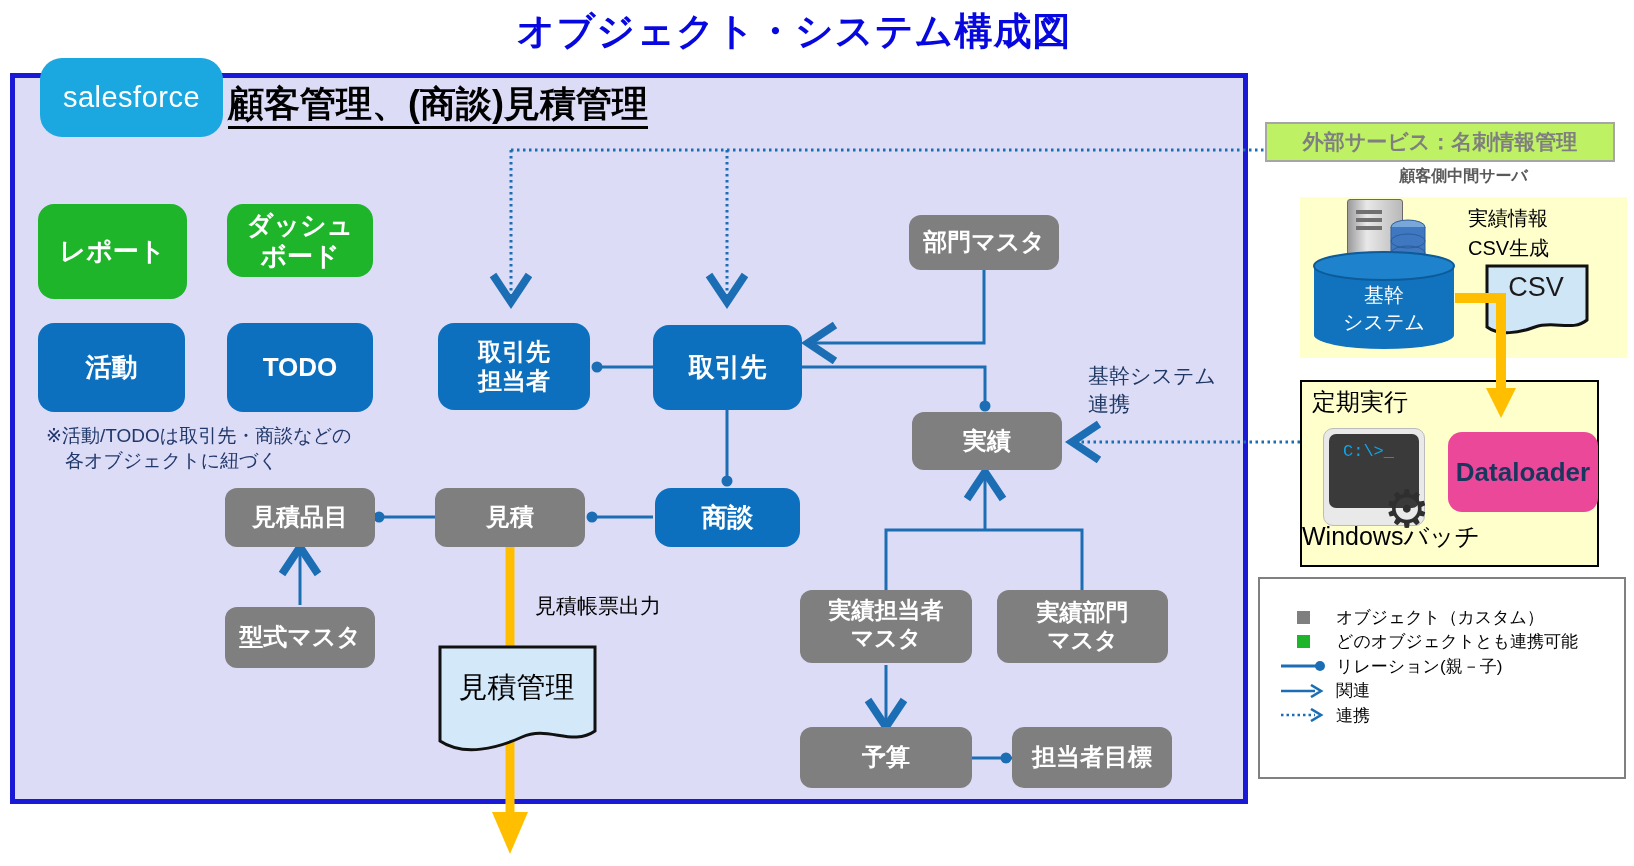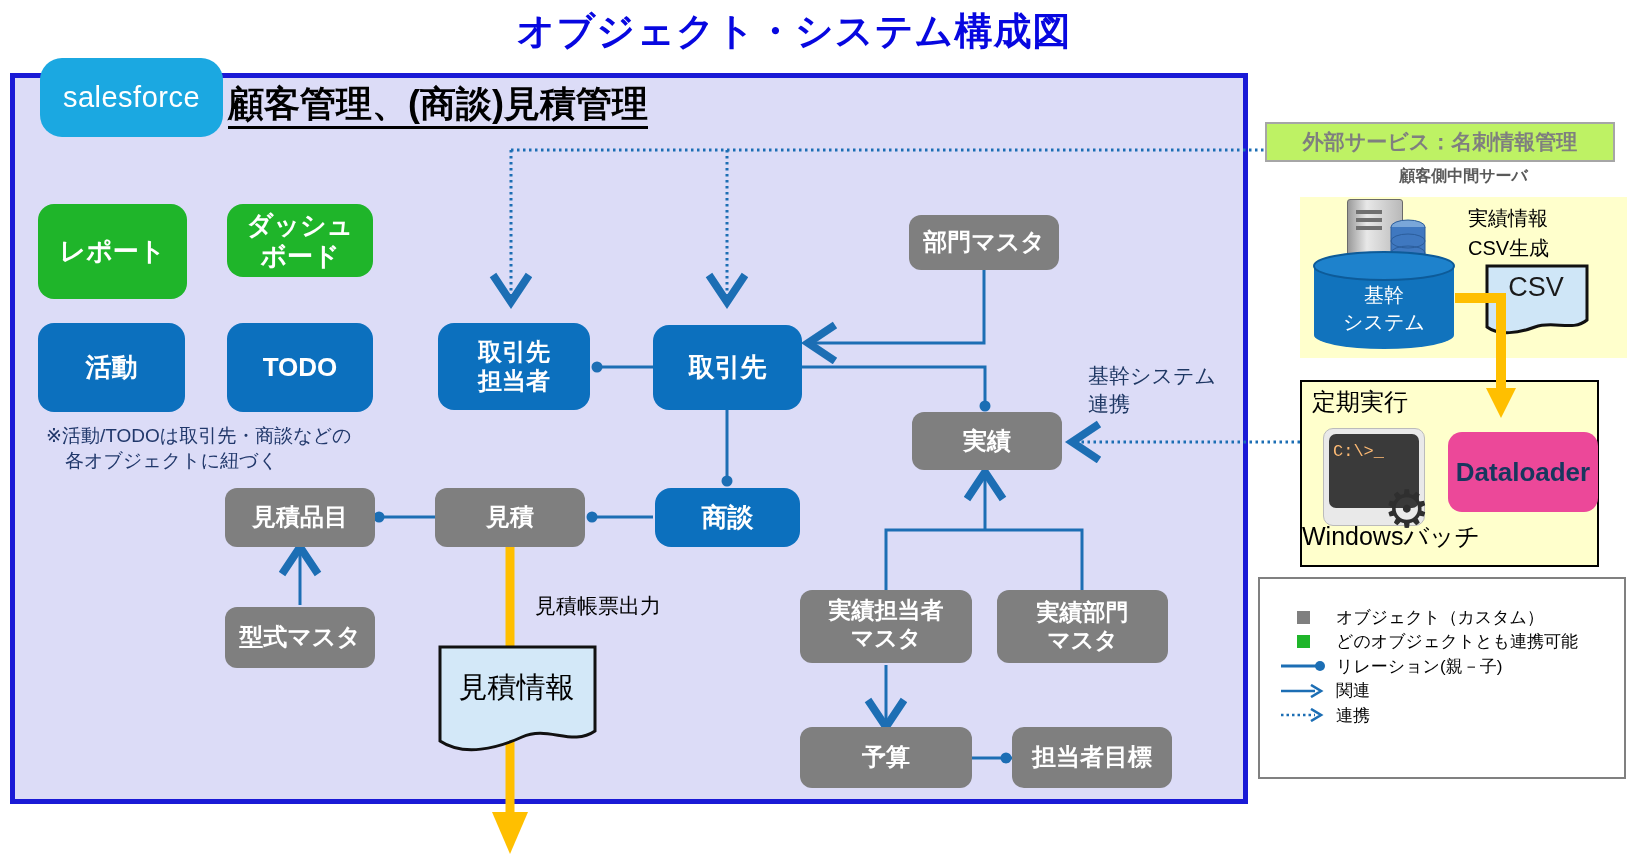--- a/index.html
+++ b/index.html
@@ -31,21 +31,21 @@
   .ypanel2{left:1300px;top:380px;width:299px;height:187px;background:#ffffcc;border:2px solid #000;}
   .server-tower{left:1347px;top:199px;width:56px;height:72px;background:linear-gradient(90deg,#9a9a9a,#e8e8e8 35%,#b9b9b9);
           border:1px solid #6a6a6a;border-radius:3px;}
   .server-tower:before{content:"";position:absolute;left:8px;top:10px;width:26px;height:4px;background:#707070;box-shadow:0 8px 0 #707070,0 16px 0 #707070;}
   .cyltext{left:1313px;top:282px;width:142px;text-align:center;color:#fff;font-size:20px;line-height:1.35;}
   .csvgen{left:1468px;top:203px;font-size:20px;color:#000;line-height:1.5;}
   .csvtext{left:1493px;top:272px;width:86px;text-align:center;font-size:27px;color:#1a1a1a;}
   .periodic{left:1312px;top:386px;font-size:24px;color:#000;}
   .cmdicon{left:1323px;top:428px;width:102px;height:98px;background:#e9e9e9;border-radius:10px;border:1px solid #bbb;padding:5px;}
   .cmdinner{position:absolute;left:5px;top:5px;width:90px;height:74px;background:#3a3a3a;border-radius:7px;
-            color:#fdba74;font-family:"Liberation Mono","DejaVu Sans Mono",monospace;font-size:17px;padding:8px 0 0 4px;box-sizing:border-box;}
+            color:#0ea5e9;font-family:"Liberation Mono","DejaVu Sans Mono",monospace;font-size:17px;padding:8px 0 0 14px;box-sizing:border-box;}
   .gear{position:absolute;right:-6px;bottom:-10px;font-size:52px;color:#2f2f2f;line-height:1;}
   .dataloader{left:1448px;top:432px;width:150px;height:80px;background:#ec4899;border-radius:14px;
               display:flex;align-items:center;justify-content:center;font-size:26px;font-weight:bold;color:#17375e;}
   .winbatch{left:1302px;top:520px;font-size:25px;color:#000;}
   
   .legendbox{left:1258px;top:577px;width:368px;height:202px;background:#fff;border:2px solid #808080;padding-top:26px;}
   .lrow{position:relative;display:flex;align-items:center;height:24.5px;padding-left:18px;}
   .lsym{width:50px;display:flex;align-items:center;justify-content:center;flex:0 0 50px;}
   .lsq{width:13px;height:13px;display:inline-block;}
   .ltext{font-size:17px;color:#000;margin-left:8px;}
@@ -128,21 +128,21 @@
       <line x1="511" y1="150" x2="1265" y2="150"></line>
       <line x1="511" y1="150" x2="511" y2="296" marker-end="url(#chev)"></line>
       <line x1="727" y1="150" x2="727" y2="296" marker-end="url(#chev)"></line>
       <line x1="1300" y1="442" x2="1078" y2="442" marker-end="url(#chev)"></line>
     </g>
   </svg>
 
   <svg class="abs" style="left:438px;top:645px;" width="160" height="110" viewBox="0 0 160 110">
     <path d="M2,2 H157 V86 C134,102 110,80 84,92 C60,103 26,112 2,96 Z" fill="#d3e8f8" stroke="#111" stroke-width="3"></path>
   </svg>
-  <div class="abs" style="left:438px;top:668px;width:157px;text-align:center;font-size:29px;color:#000;">見積情報</div>
+  <div class="abs" style="left:438px;top:668px;width:157px;text-align:center;font-size:29px;color:#000;">見積管理</div>
   <div class="abs lbl-black" style="left:535px;top:592px;">見積帳票出力</div>
   <div class="abs corelink pre">基幹システム
 連携</div>
 
   <div class="abs sflogo">salesforce</div>
   <div class="abs header">顧客管理、(商談)見積管理</div>
   <div class="abs note pre">※活動/TODOは取引先・商談などの
 　各オブジェクトに紐づく</div>
 
   <div class="abs node green f26" style="left:38px;top:204px;width:149px;height:95px;">レポート</div>

